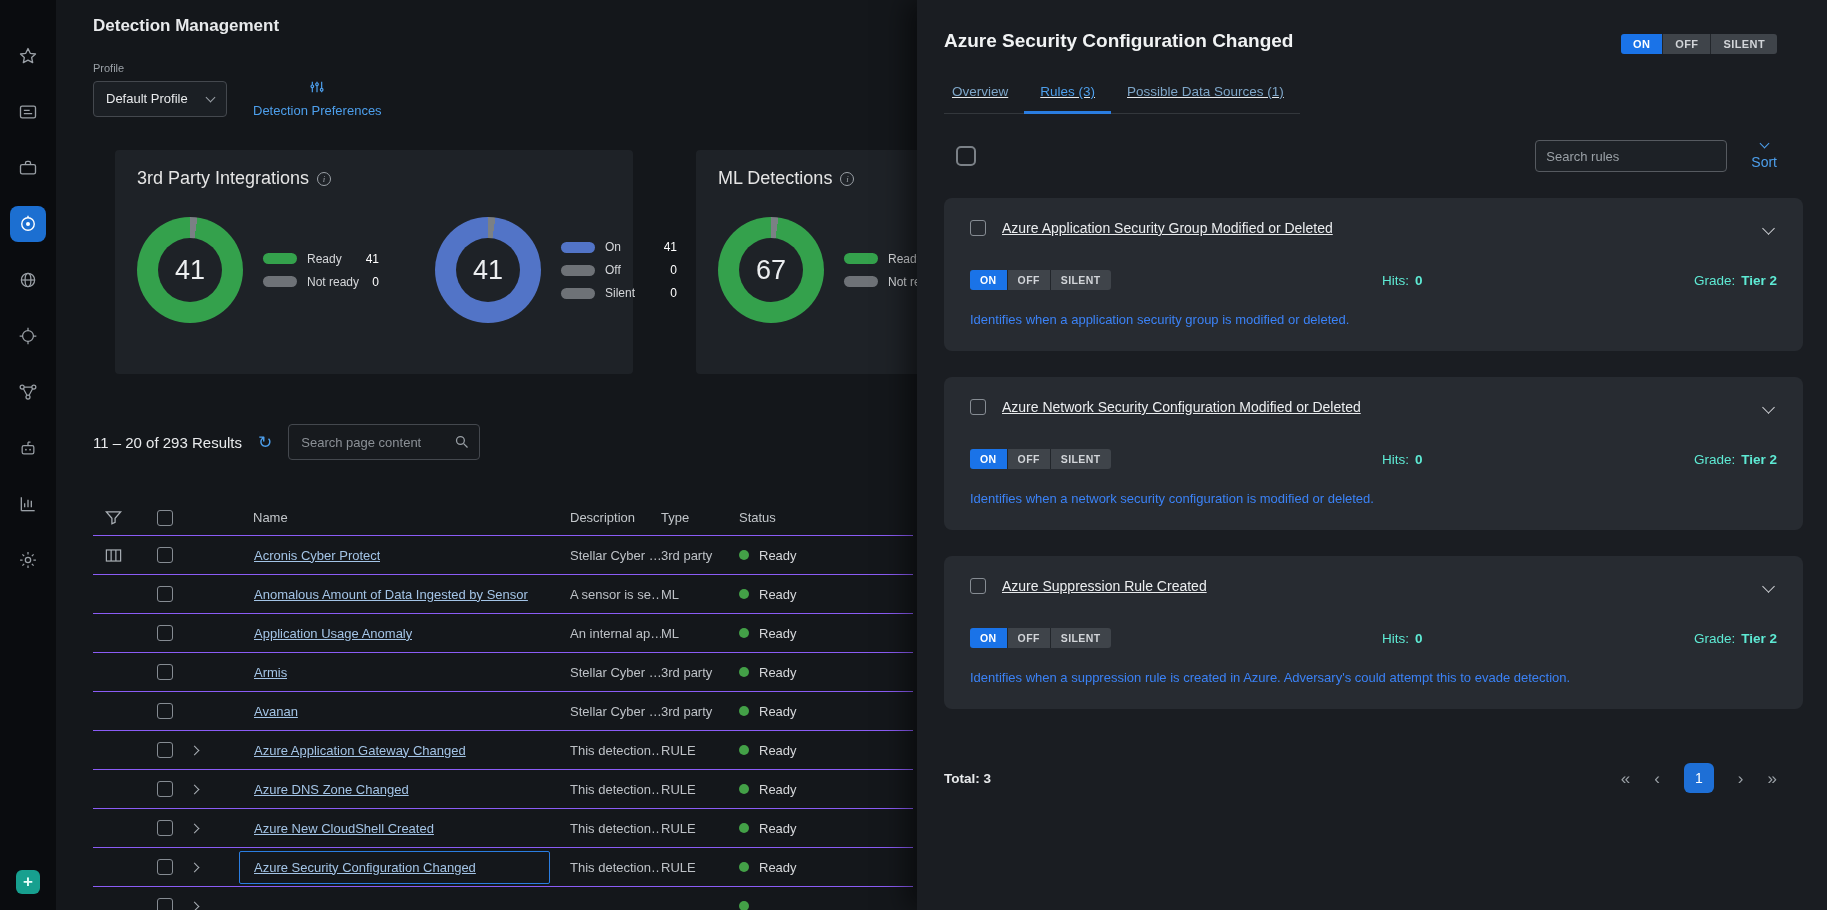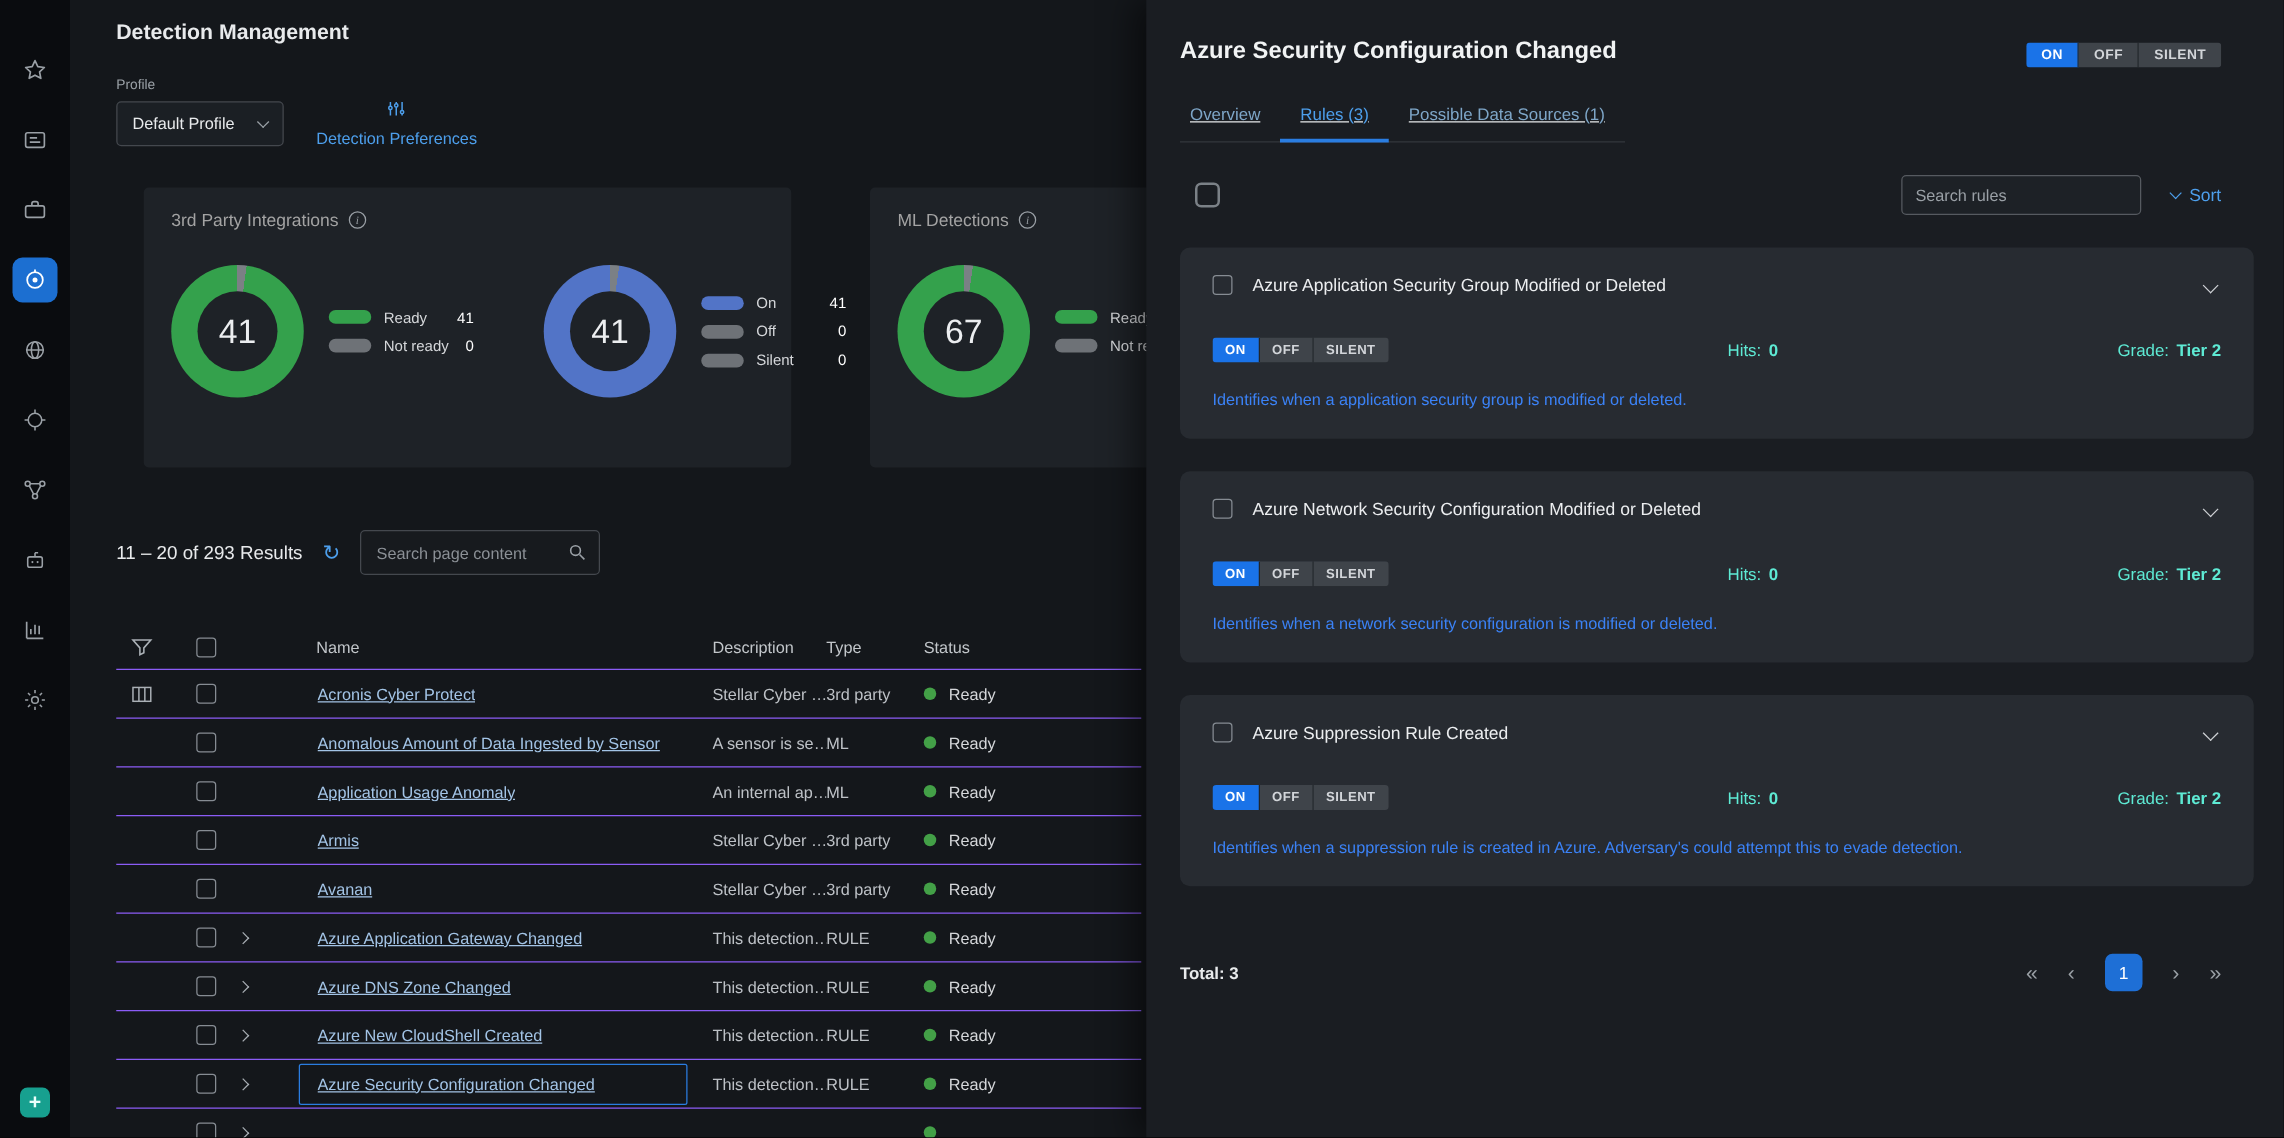--- a/index.html
+++ b/index.html
@@ -24,21 +24,21 @@
   .profile-block{margin-top:26px;}
   .profile-label{font-size:11px;color:#9aa0a6;margin-bottom:5px;}
   .profile-row{display:flex;align-items:center;gap:26px;}
   .select{width:134px;height:36px;background:#1b1f24;border:1px solid #44484e;border-radius:4px;
           display:flex;align-items:center;justify-content:space-between;padding:0 12px;cursor:pointer;color:#e8eaec;}
   .pref-link{display:flex;align-items:center;gap:8px;color:#4d9fec;cursor:pointer;flex-direction:column;}
   .pref-link svg{width:16px;height:16px;}
 
   .cards-row{margin-top:32px;margin-left:22px;display:flex;gap:63px;}
   .stat-card{width:518px;height:224px;background:#1e2227;border-radius:4px;padding:18px 22px;flex:0 0 auto;}
-  .card-title{display:flex;align-items:center;gap:8px;font-size:14px;color:#a3a3a3;}
+  .card-title{display:flex;align-items:center;gap:8px;font-size:18px;color:#e5e5e5;}
   .info-badge{width:14px;height:14px;border:1px solid #9aa0a6;border-radius:50%;color:#9aa0a6;
               font-size:9px;display:inline-flex;align-items:center;justify-content:center;cursor:pointer;}
   .info-badge::before{content:"i";font-style:italic;font-family:"Liberation Serif",serif;}
   .donut-zone{display:flex;align-items:center;margin-top:28px;}
   .donut{width:106px;height:106px;border-radius:50%;flex:0 0 auto;
          display:flex;align-items:center;justify-content:center;}
   .donut.green{background:conic-gradient(#7b8085 0deg 8deg,#34a14c 8deg 360deg);}
   .donut.blue{background:conic-gradient(#7b8085 0deg 8deg,#5274c7 8deg 360deg);}
   .donut-hole{width:64px;height:64px;border-radius:50%;background:#1e2227;
               display:flex;align-items:center;justify-content:center;font-size:27px;color:#eceef0;}
@@ -96,26 +96,26 @@
   .tab{padding:0 16px 12px;color:#7ea6c8;cursor:pointer;font-size:13.5px;border-bottom:3px solid transparent;margin-bottom:-1px;}
   .tab:first-child{padding-left:8px;}
   .tab.active{color:#4d9fec;border-bottom-color:#2a7de1;}
 
   .panel-controls{margin-top:26px;display:flex;align-items:center;}
   .checkbox.big{width:20px;height:20px;border-width:2px;border-radius:5px;border-color:#7b8187;margin-left:12px;}
   .panel-controls .spacer{flex:1;}
   .rules-search input{width:192px;height:32px;background:#1d2126;border:1px solid #565a60;border-radius:4px;
                       color:#e8eaec;padding:0 10px;font-size:13px;font-family:inherit;outline:none;}
   .rules-search input::placeholder{color:#9aa0a6;}
-  .sort{display:flex;align-items:center;gap:7px;color:#4d9fec;margin-left:24px;margin-right:26px;cursor:pointer;font-size:14px;}
+  .sort{display:flex;align-items:center;gap:7px;color:#4d9fec;margin-left:24px;margin-right:26px;cursor:pointer;font-size:14px;flex-direction:column;}
   .sort .chev{border-color:#4d9fec;margin-top:-3px;}
 
   .rules-list{margin-top:26px;display:flex;flex-direction:column;gap:26px;}
   .rule-card{background:#272b31;border-radius:8px;padding:22px 26px 24px;}
-  .rc-head{display:flex;align-items:center;gap:16px;}
+  .rc-head{display:flex;align-items:center;gap:16px;text-decoration:underline;}
   .rc-title{font-size:14px;color:#eceef0;}
   .rc-head .chev.down{margin-left:auto;width:9px;height:9px;color:#cfd2d6;cursor:pointer;margin-right:4px;}
   .rc-mid{margin-top:34px;display:flex;align-items:center;justify-content:space-between;}
   .hits,.grade{font-size:13.5px;color:#5eead4;}
   .hits b,.grade b{margin-left:6px;}
   .rc-desc{margin-top:22px;font-size:13px;color:#3b82f6;}
 
   .panel-footer{margin-top:54px;display:flex;align-items:center;justify-content:space-between;padding-right:26px;}
   .total{font-weight:700;font-size:13.5px;}
   .pager{display:flex;align-items:center;gap:24px;}

